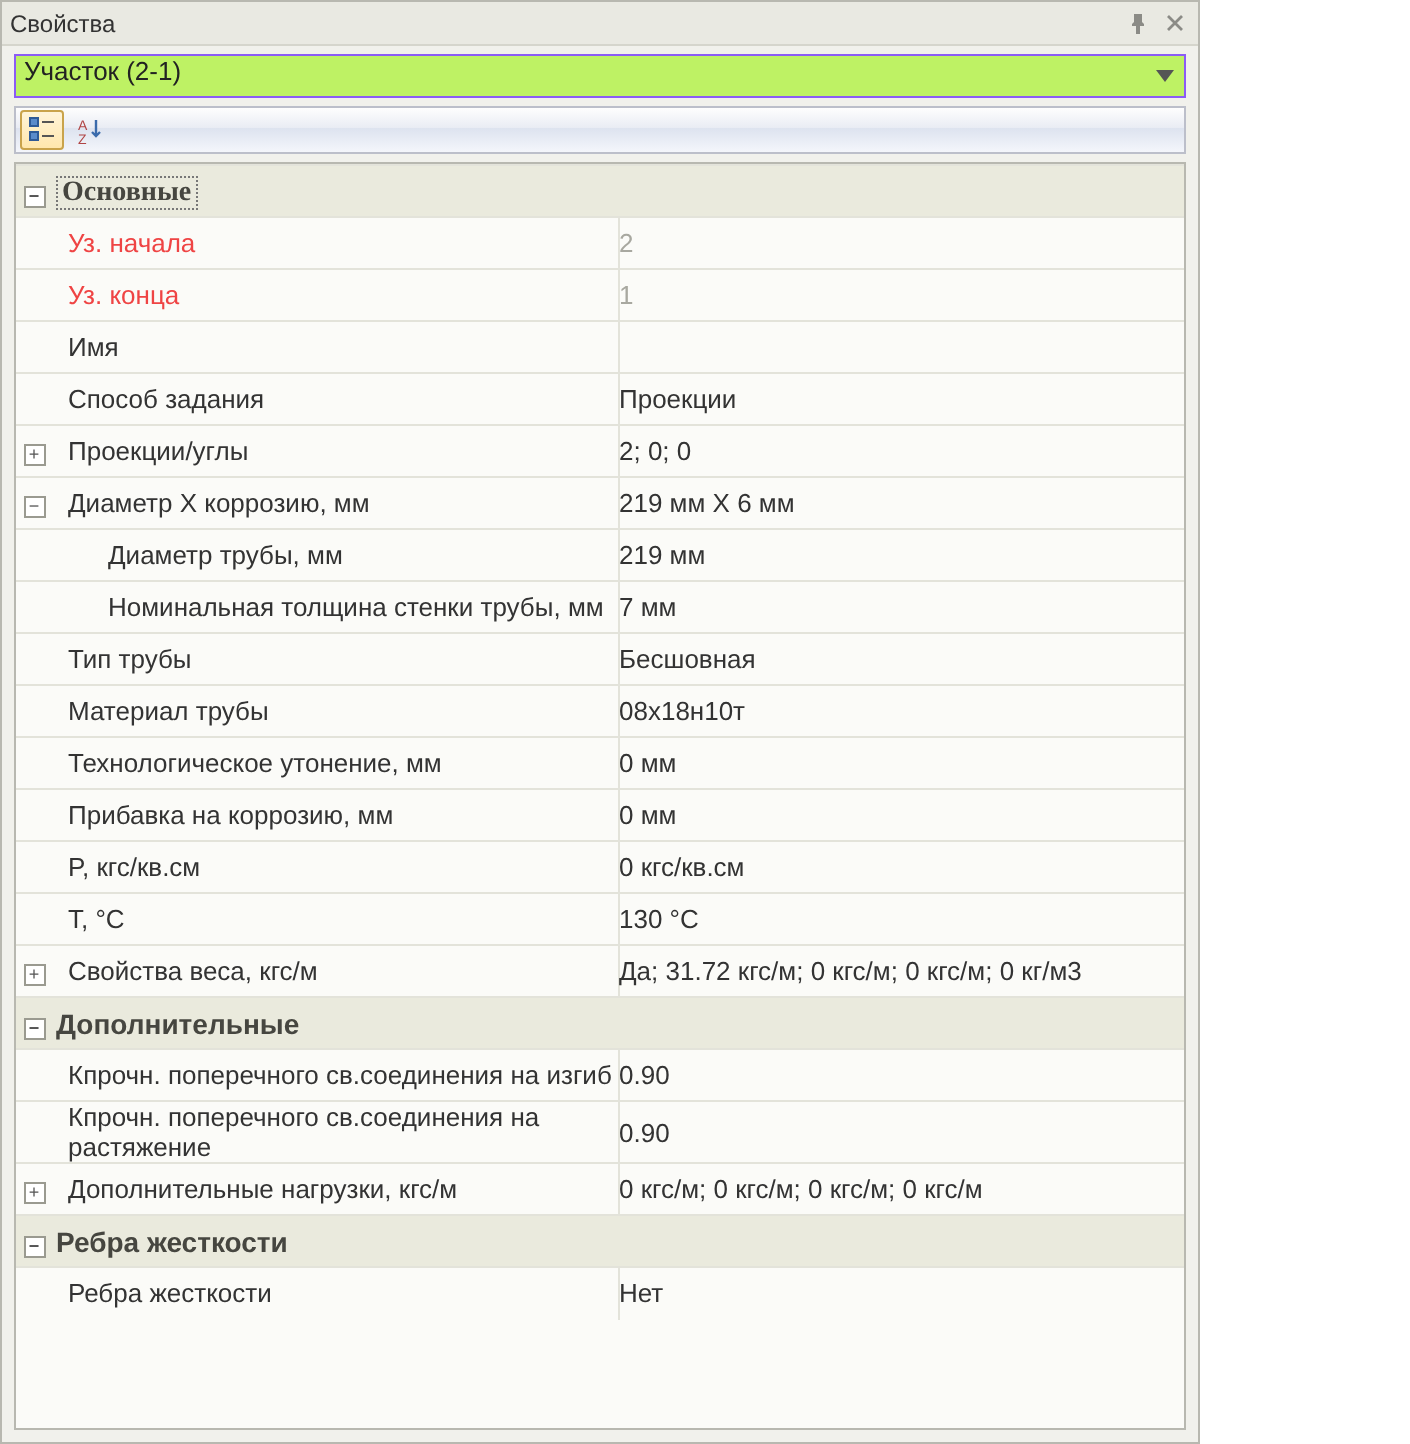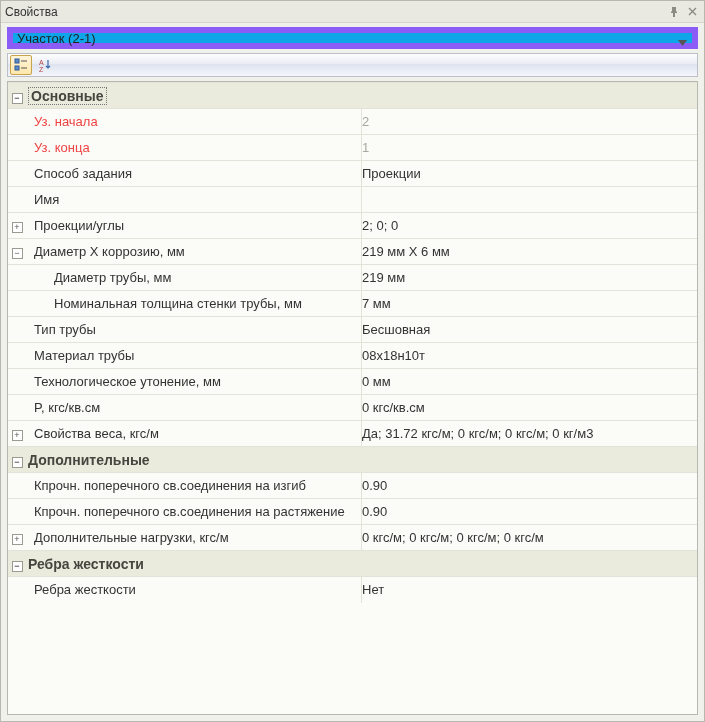--- a/index.html
+++ b/index.html
@@ -6,21 +6,21 @@
   html, body { margin: 0; padding: 0; }
   body {
     font-family: "Segoe UI", Tahoma, Arial, sans-serif;
     font-size: 13px;
     background: #fff;
     width: 705px;
     height: 722px;
     color: #222;
   }
   .panel {
-    width: 705px;
+    width: 600px;
     height: 722px;
     border: 1px solid #b8b8b0;
     background: #f1f1ec;
     display: flex;
     flex-direction: column;
   }
   .titlebar {
     height: 22px;
     background: #e9e9e2;
     display: flex;
@@ -38,24 +38,24 @@
     font-size: 11px;
     cursor: pointer;
     margin-left: 2px;
   }
   .selector-row {
     padding: 4px 6px 2px 6px;
   }
   .selector {
     width: 100%;
     height: 22px;
-    border: 6px solid #8b5cf6;
-    background: #0ea5e9;
-    display: flex;
-    align-items: center;
+    border: 1px solid #8b5cf6;
+    background: #bef264;
+    display: flex;
+    align-items: flex-start;
     padding: 0 4px;
     font-size: 13px;
     position: relative;
     cursor: pointer;
   }
   .selector .chev {
     position: absolute;
     right: 2px;
     top: 2px;
     width: 16px;
@@ -124,20 +124,21 @@
   tr.category td {
     background: #eaeadd;
     font-weight: 600;
     color: #464640;
     font-size: 14px;
   }
   tr.category .col-label { padding-left: 2px; }
   tr.category:first-child .col-label span.cat-txt {
     border: 1px dotted #777;
     padding: 0 2px;
+    font-family: Liberation Serif, serif;
   }
   tr.row .col-label { padding-left: 8px; color: #333; }
   tr.row.disabled .col-label { color: #ef4444; }
   tr.row.disabled .col-value { color: #a8a8a0; }
   tr.row.child .col-label { padding-left: 28px; }
   .col-value { font-size: 13px; color: #333; }
 </style>
 </head>
 <body>
 
@@ -198,27 +199,27 @@
       <td class="col-label">Уз. начала</td>
       <td class="col-value">2</td>
     </tr>
           <tr class="row disabled">
       <td class="col-exp"></td>
       <td class="col-label">Уз. конца</td>
       <td class="col-value">1</td>
     </tr>
           <tr class="row">
       <td class="col-exp"></td>
+      <td class="col-label">Имя</td>
+      <td class="col-value"></td>
+    </tr>
+          <tr class="row">
+      <td class="col-exp"></td>
       <td class="col-label">Способ задания</td>
       <td class="col-value">Проекции</td>
-    </tr>
-          <tr class="row">
-      <td class="col-exp"></td>
-      <td class="col-label">Имя</td>
-      <td class="col-value"></td>
     </tr>
           <tr class="row">
       <td class="col-exp"><span class="exp-box">+</span></td>
       <td class="col-label">Проекции/углы</td>
       <td class="col-value">2; 0; 0</td>
     </tr>
           <tr class="row">
       <td class="col-exp"><span class="exp-box">−</span></td>
       <td class="col-label">Диаметр X коррозию, мм</td>
       <td class="col-value">219 мм X 6 мм</td>
@@ -243,22 +244,32 @@
       <td class="col-label">Материал трубы</td>
       <td class="col-value">08х18н10т</td>
     </tr>
           <tr class="row">
       <td class="col-exp"></td>
       <td class="col-label">Технологическое утонение, мм</td>
       <td class="col-value">0 мм</td>
     </tr>
           <tr class="row">
       <td class="col-exp"></td>
+      <td class="col-label">Прибавка на коррозию, мм</td>
+      <td class="col-value">0 мм</td>
+    </tr>
+          <tr class="row">
+      <td class="col-exp"></td>
       <td class="col-label">P, кгс/кв.см</td>
       <td class="col-value">0 кгс/кв.см</td>
+    </tr>
+          <tr class="row">
+      <td class="col-exp"></td>
+      <td class="col-label">T, °C</td>
+      <td class="col-value">130 °C</td>
     </tr>
           <tr class="row">
       <td class="col-exp"><span class="exp-box">+</span></td>
       <td class="col-label">Свойства веса, кгс/м</td>
       <td class="col-value">Да; 31.72 кгс/м; 0 кгс/м; 0 кгс/м; 0 кг/м3</td>
     </tr>
           <tr class="category">
     <td class="col-exp"><span class="exp-box">−</span></td>
     <td class="col-label" colspan="2"><span class="cat-txt">Дополнительные</span></td>
   </tr>

